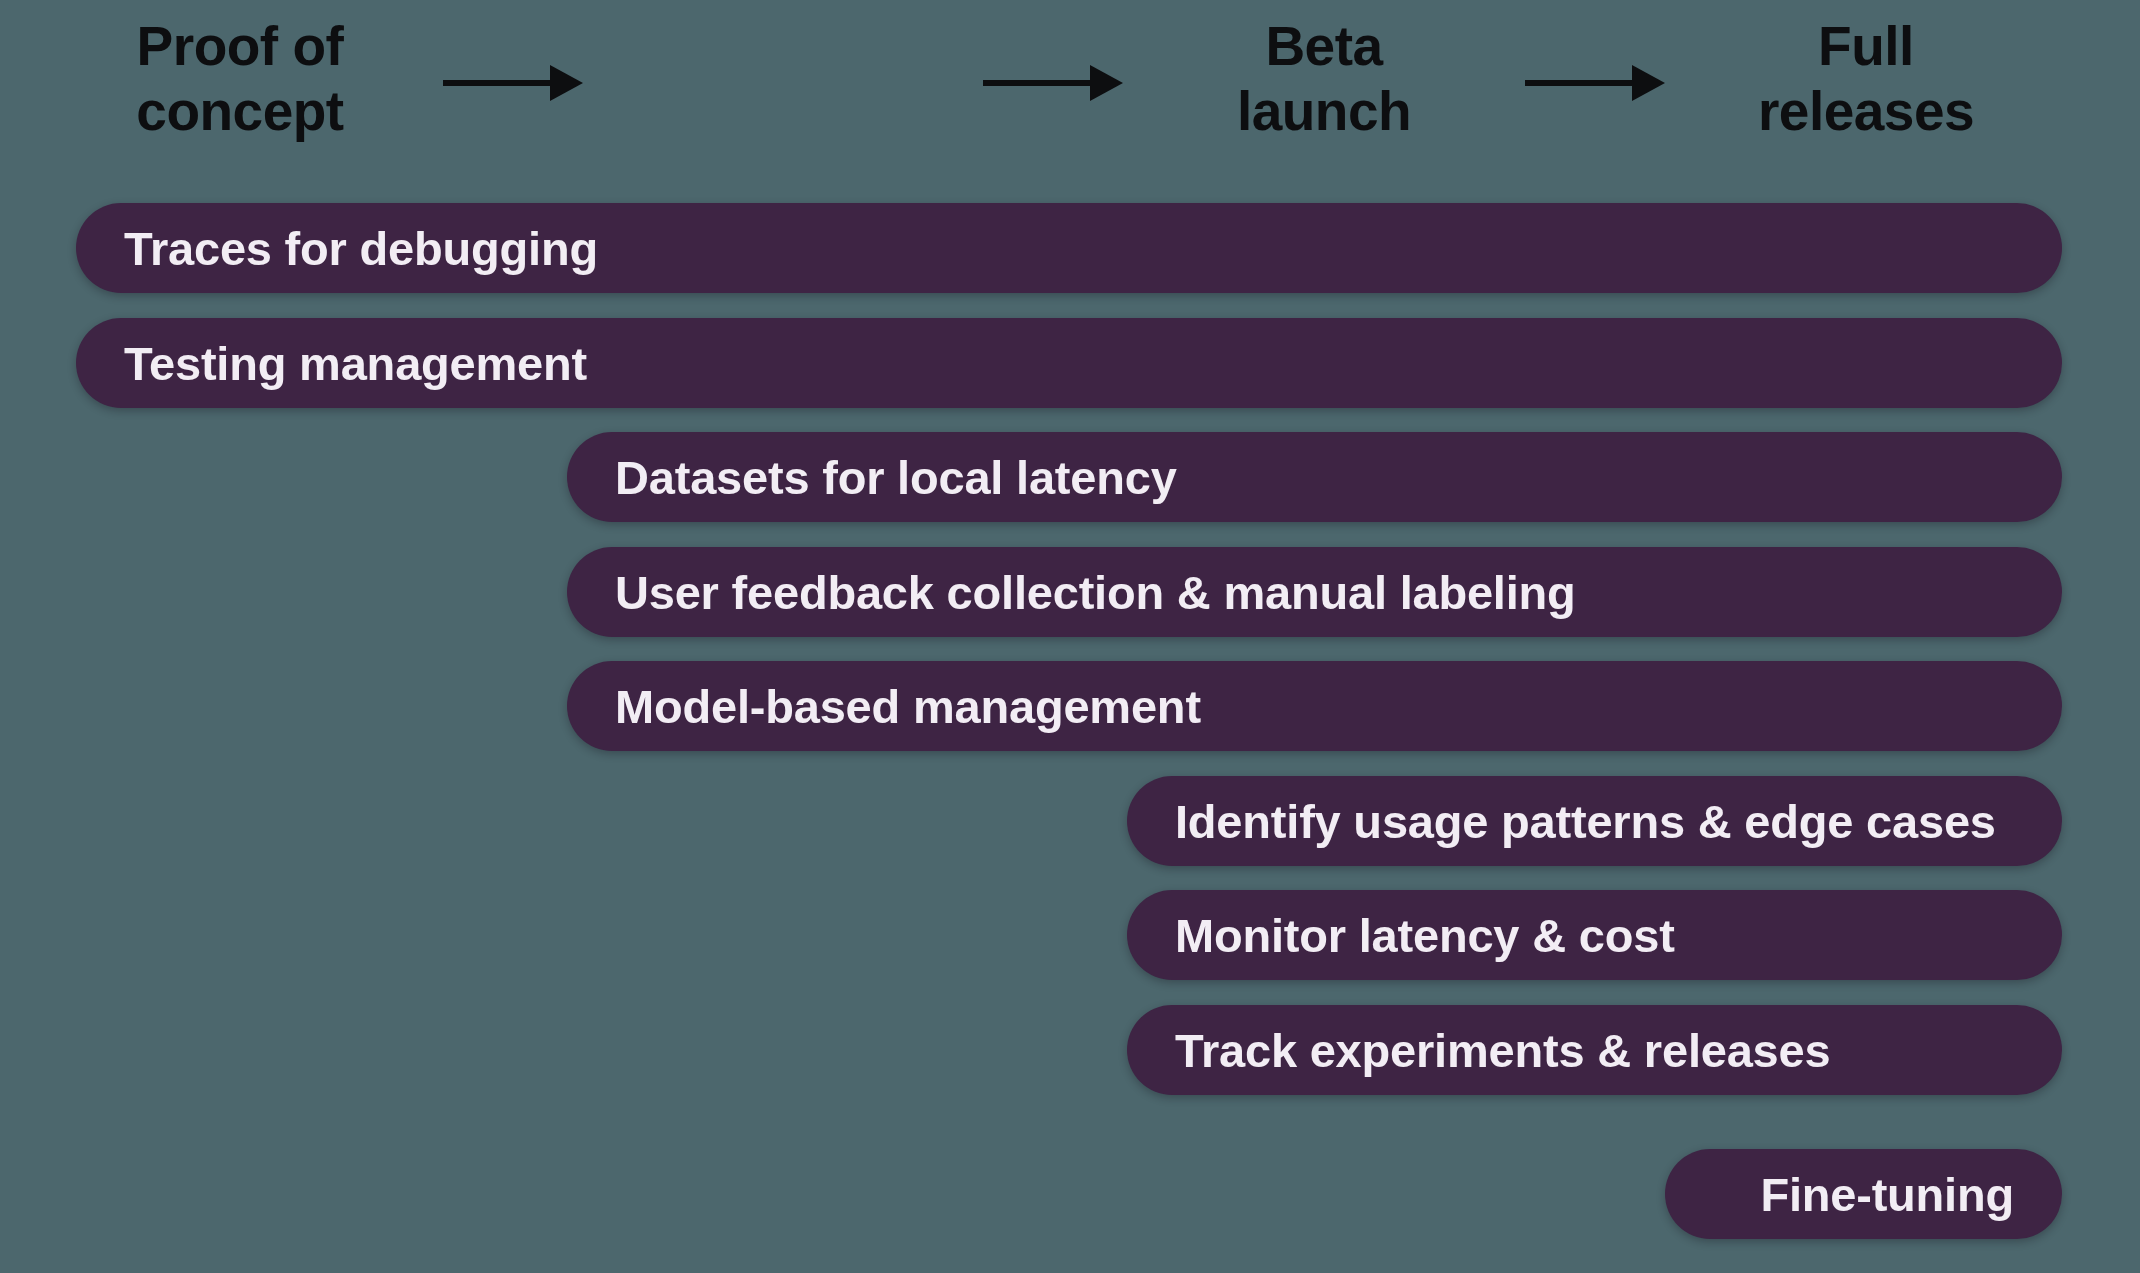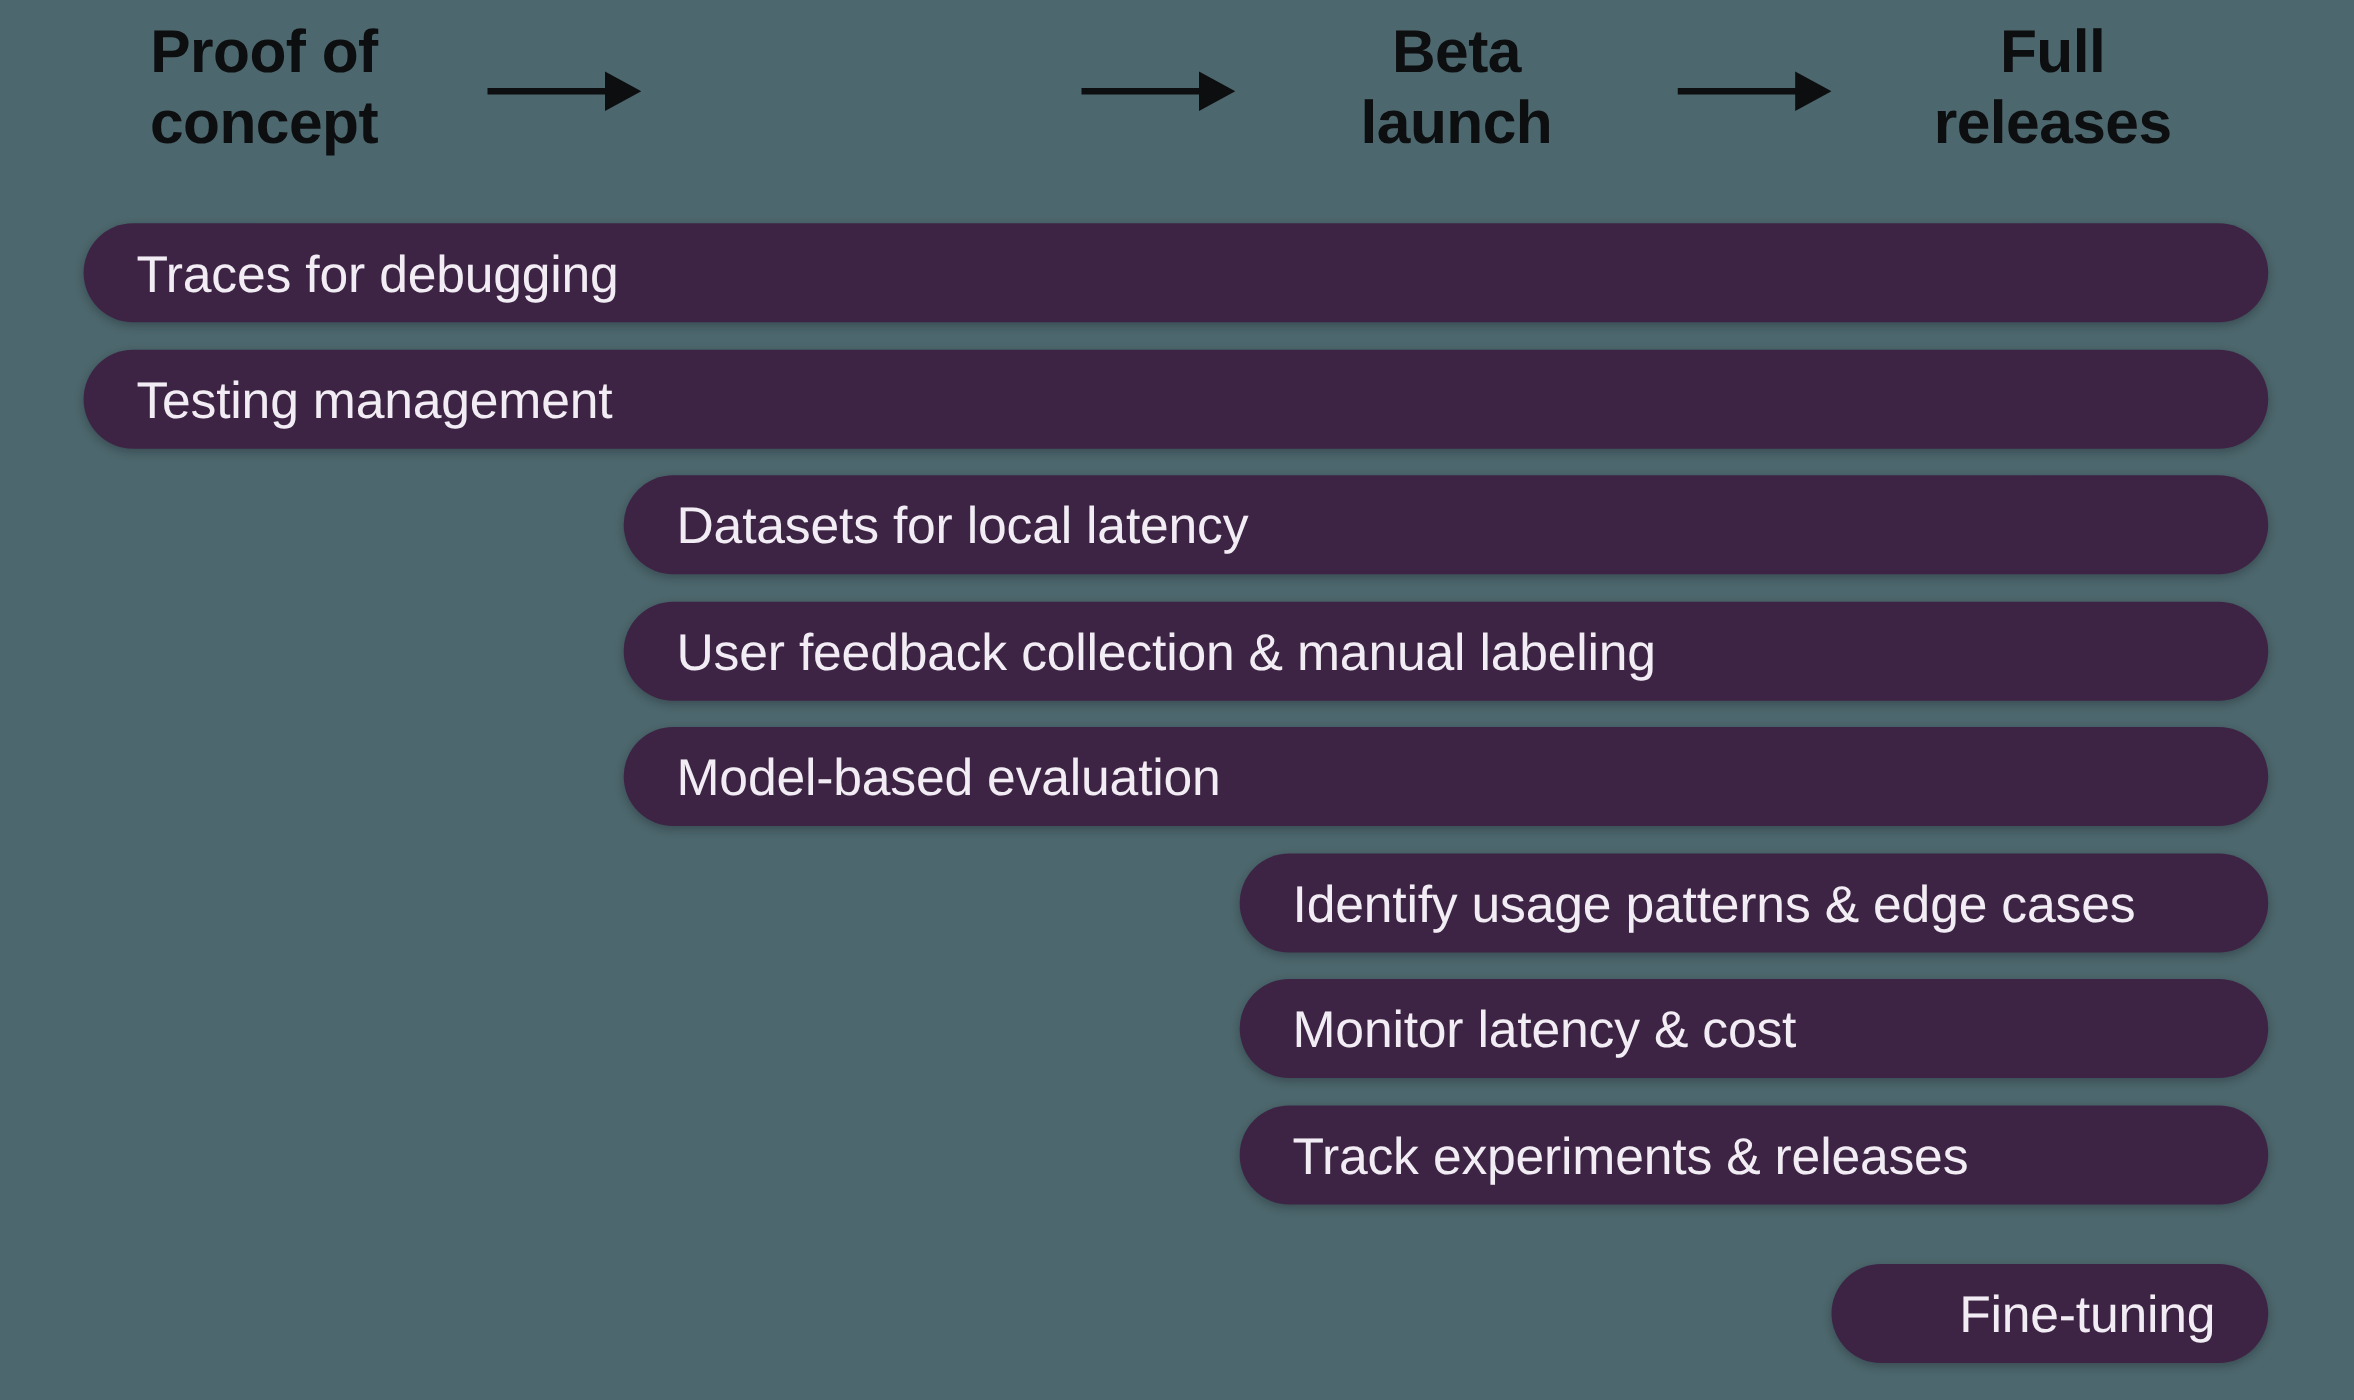--- a/index.html
+++ b/index.html
@@ -42,21 +42,21 @@
     background:var(--bar);
     display:flex;
     align-items:center;
     padding:0 48px;
     box-sizing:border-box;
     box-shadow:0 3px 9px rgba(18,12,24,0.30);
   }
   .bar.centered{justify-content:center;}
   .bar .label{
     font-size:47px;
-    font-weight:400;
+    font-weight:700;
     letter-spacing:-0.2px;
     color:var(--bar-text);
     white-space:nowrap;
   }
 </style>
 </head>
 <body>
 
 <div class="canvas">
 
@@ -87,21 +87,21 @@
       <div class="bar" style="left: 76px; top: 318px; width: 1986px;">
         <span class="label">Testing management</span>
       </div>
       <div class="bar" style="left: 567px; top: 432px; width: 1495px;">
         <span class="label">Datasets for local latency</span>
       </div>
       <div class="bar" style="left: 567px; top: 547px; width: 1495px;">
         <span class="label">User feedback collection &amp; manual labeling</span>
       </div>
       <div class="bar" style="left: 567px; top: 661px; width: 1495px;">
-        <span class="label">Model-based evaluation</span>
+        <span class="label">Model-based management</span>
       </div>
       <div class="bar" style="left: 1127px; top: 776px; width: 935px;">
         <span class="label">Identify usage patterns &amp; edge cases</span>
       </div>
       <div class="bar" style="left: 1127px; top: 890px; width: 935px;">
         <span class="label">Monitor latency &amp; cost</span>
       </div>
       <div class="bar" style="left: 1127px; top: 1005px; width: 935px;">
         <span class="label">Track experiments &amp; releases</span>
       </div>

